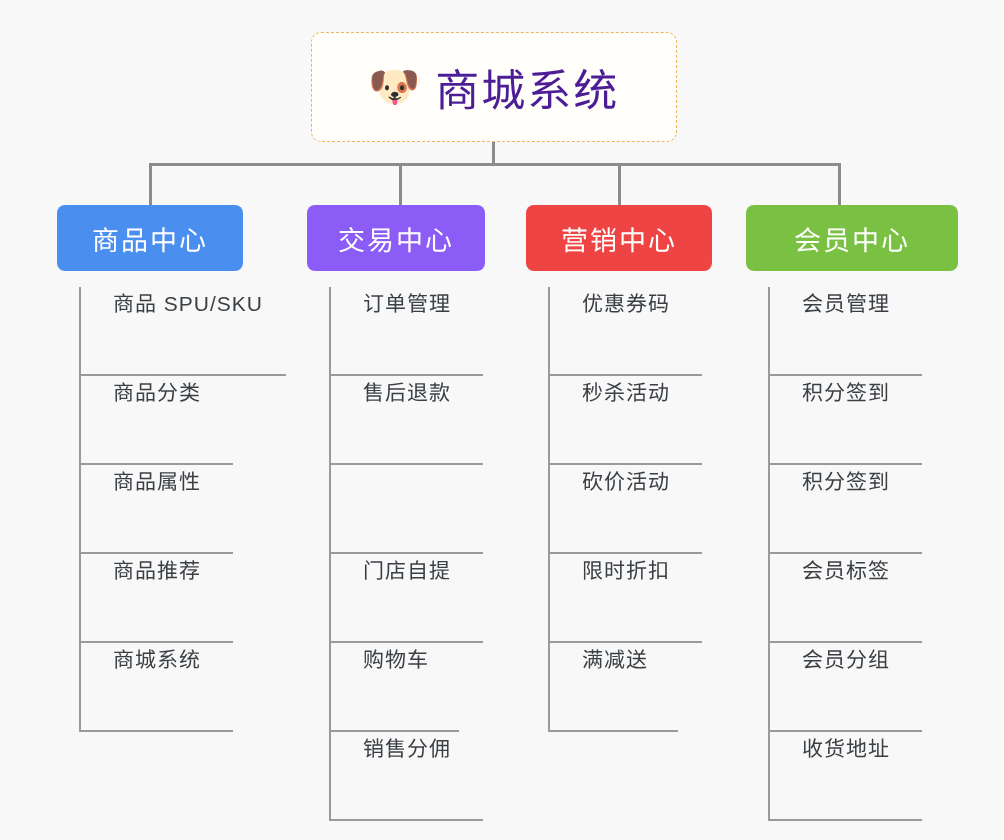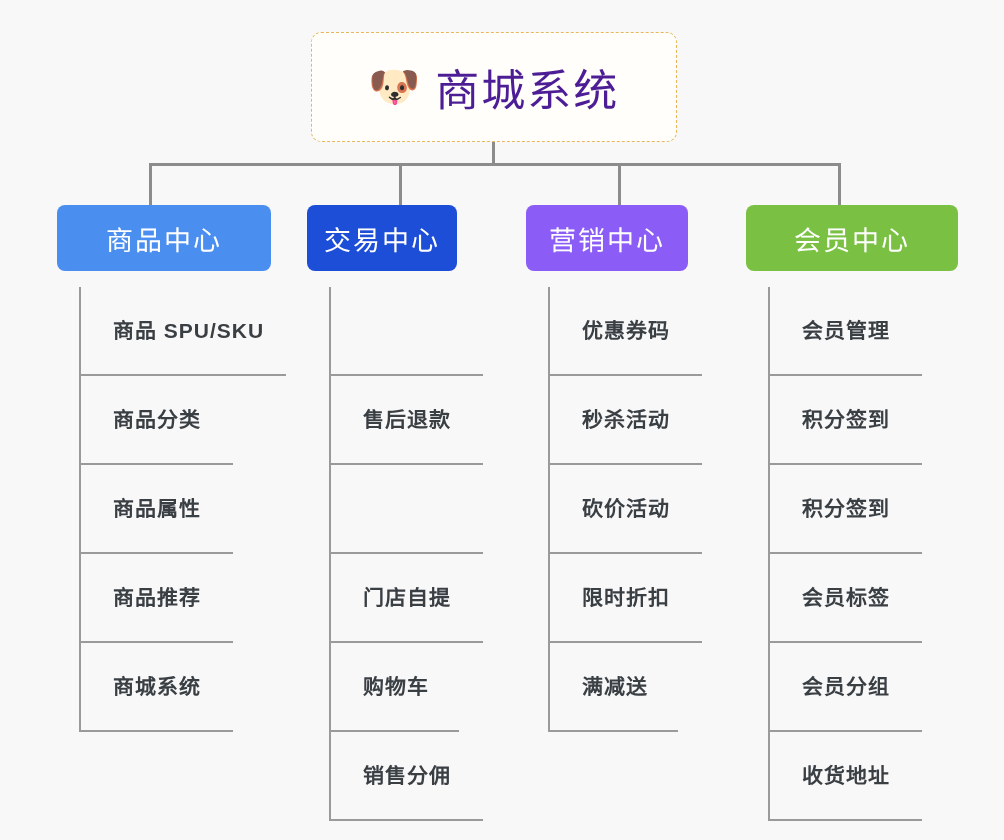--- a/index.html
+++ b/index.html
@@ -97,22 +97,21 @@
     margin-left: 22px;
     padding-left: 0;
     border-left: 2px solid #9a9a9a;
     margin-top: 16px;
   }
   .leaf {
     position: relative;
     height: 89px;
     box-sizing: border-box;
     display: flex;
-    align-items: center;
-    font-weight: bold;
+    align-items: flex-start;
   }
   .leaf-label {
     display: inline-block;
     margin-left: 32px;
     padding: 0 6px 6px 0;
     font-size: 21px;
     color: #3a3f44;
     white-space: nowrap;
     letter-spacing: 1px;
   }
@@ -138,21 +137,21 @@
   <div class="conn conn-bus"></div>
   <div id="drops">
       <div class="conn conn-drop" style="left: 149px; background: rgb(140, 140, 140);"></div>
       <div class="conn conn-drop" style="left: 399px; background: rgb(140, 140, 140);"></div>
       <div class="conn conn-drop" style="left: 618px; background: rgb(140, 140, 140);"></div>
       <div class="conn conn-drop" style="left: 838px; background: rgb(140, 140, 140);"></div>
     </div>
 
   <div id="columns">
       <div class="column" style="left: 57px;">
-        <div class="cat-box" style="width: 214px; background: rgb(74, 142, 240); font-family: Liberation Mono, monospace;">商品中心</div>
+        <div class="cat-box" style="width: 186px; background: rgb(74, 142, 240); font-family: Liberation Mono, monospace;">商品中心</div>
         <div class="branch">
           <div class="leaf">
             <span class="leaf-label">商品 SPU/SKU</span>
             <div class="leaf-underline" style="width: 205px;"></div>
           </div>
           <div class="leaf">
             <span class="leaf-label">商品分类</span>
             <div class="leaf-underline" style="width: 152px;"></div>
           </div>
           <div class="leaf">
@@ -163,23 +162,24 @@
             <span class="leaf-label">商品推荐</span>
             <div class="leaf-underline" style="width: 152px;"></div>
           </div>
           <div class="leaf">
             <span class="leaf-label">商城系统</span>
             <div class="leaf-underline" style="width: 152px;"></div>
           </div>
         </div>
       </div>
       <div class="column" style="left: 307px;">
-        <div class="cat-box" style="width: 150px; background: #1d4ed8;">交易中心</div>
-        <div class="branch">
-          <div class="leaf">
+        <div class="cat-box" style="width: 178px; background: #8b5cf6;">交易中心</div>
+        <div class="branch">
+          <div class="leaf">
+            <span class="leaf-label">订单管理</span>
             <div class="leaf-underline" style="width: 152px;"></div>
           </div>
           <div class="leaf">
             <span class="leaf-label">售后退款</span>
             <div class="leaf-underline" style="width: 152px;"></div>
           </div>
           <div class="leaf">
             <div class="leaf-underline" style="width: 152px;"></div>
           </div>
           <div class="leaf">
@@ -190,21 +190,21 @@
             <span class="leaf-label">购物车</span>
             <div class="leaf-underline" style="width: 128px;"></div>
           </div>
           <div class="leaf">
             <span class="leaf-label">销售分佣</span>
             <div class="leaf-underline" style="width: 152px;"></div>
           </div>
         </div>
       </div>
       <div class="column" style="left: 526px;">
-        <div class="cat-box" style="width: 162px; background: #8b5cf6;">营销中心</div>
+        <div class="cat-box" style="width: 186px; background: #ef4444;">营销中心</div>
         <div class="branch">
           <div class="leaf">
             <span class="leaf-label">优惠券码</span>
             <div class="leaf-underline" style="width: 152px;"></div>
           </div>
           <div class="leaf">
             <span class="leaf-label">秒杀活动</span>
             <div class="leaf-underline" style="width: 152px;"></div>
           </div>
           <div class="leaf">

